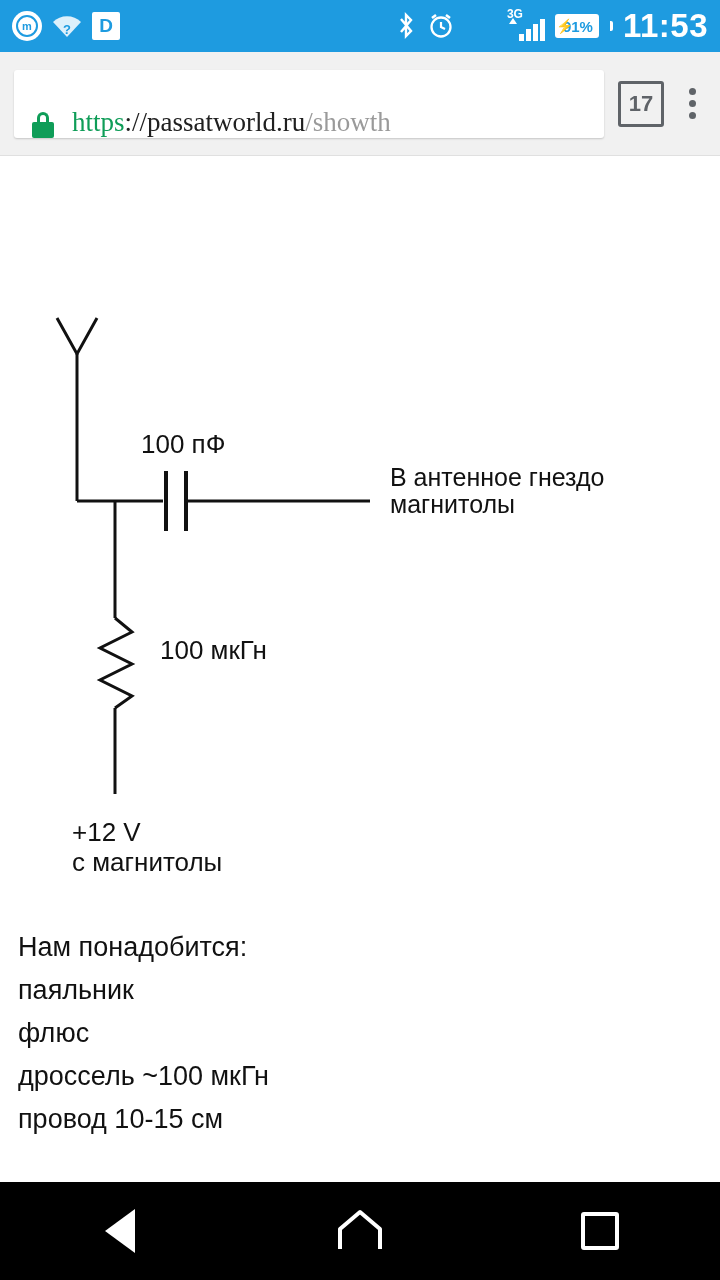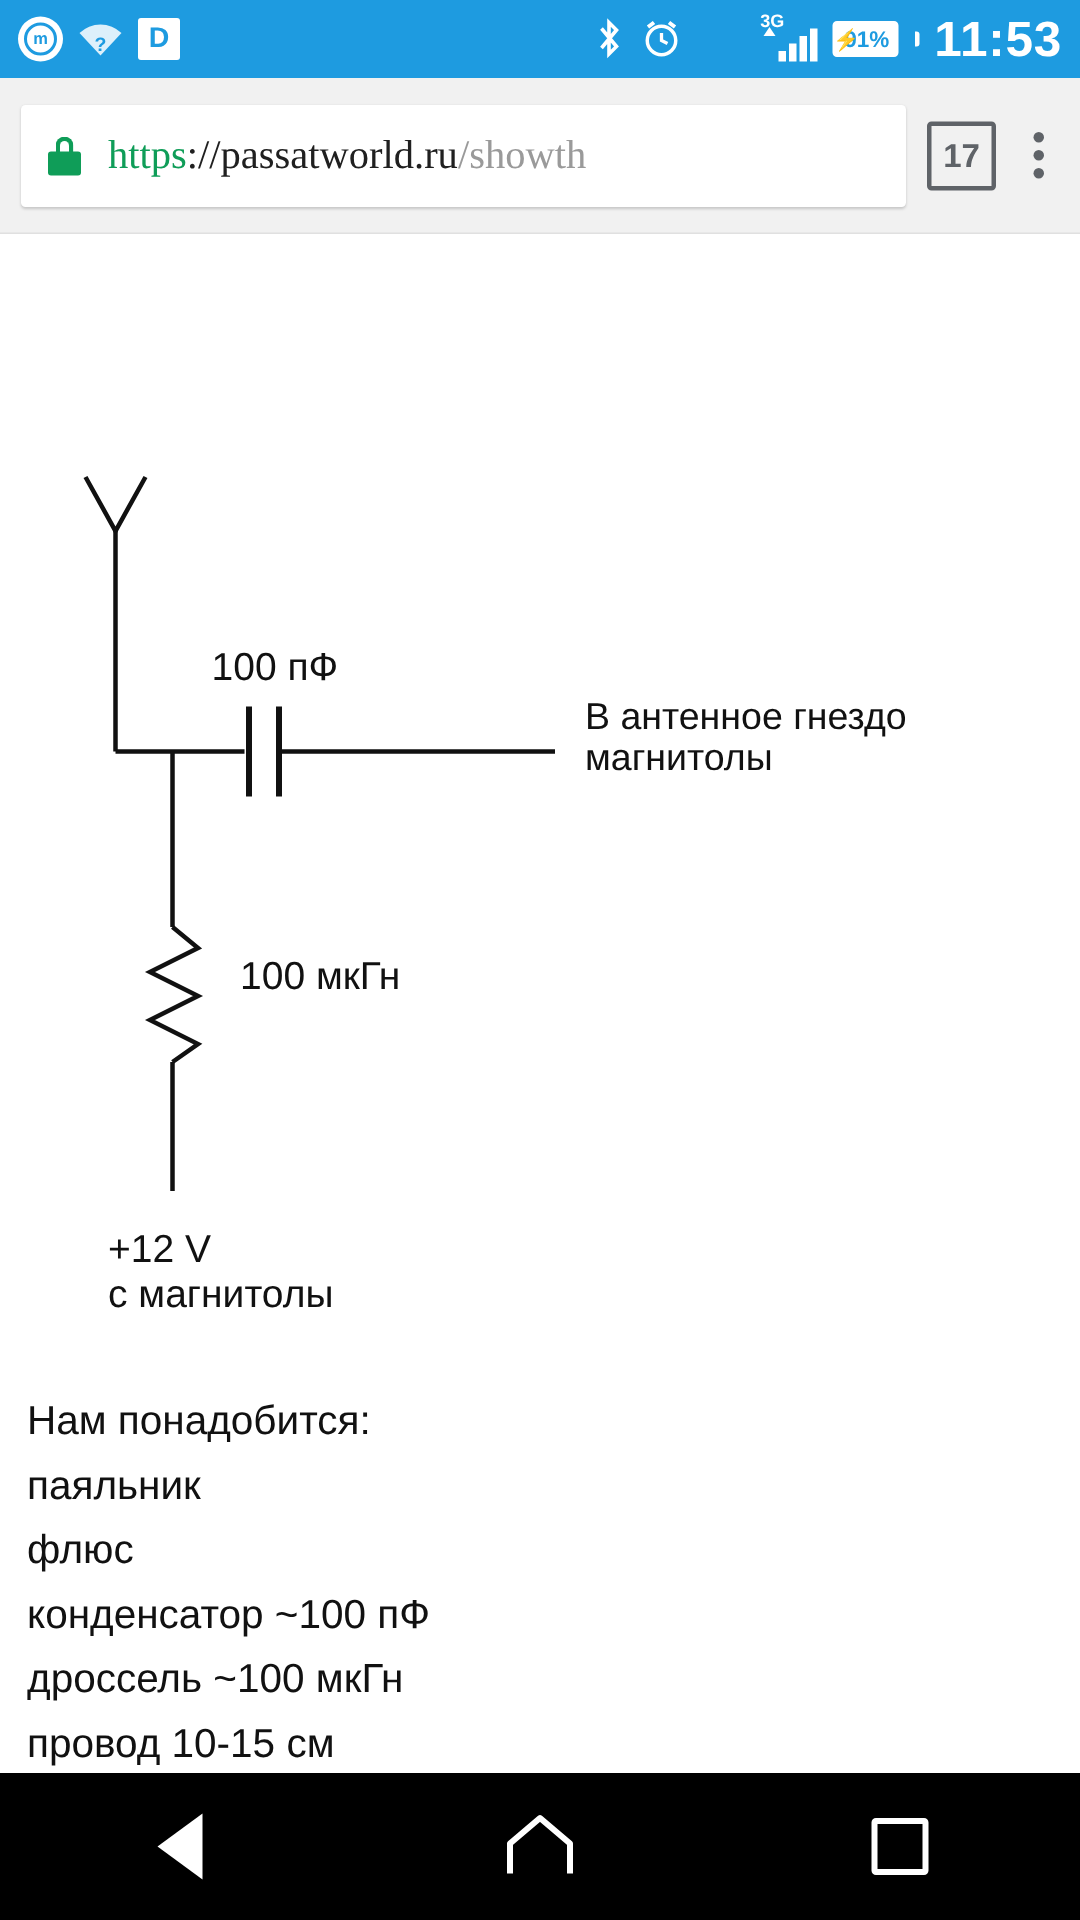--- a/index.html
+++ b/index.html
@@ -92,21 +92,21 @@
     padding: 0 14px;
     gap: 14px;
     flex: 0 0 auto;
     border-bottom: 1px solid #e0e0e0;
   }
   .urlbar {
     flex: 1 1 auto;
     height: 68px;
     background: #ffffff;
     border-radius: 3px;
-    display: flex; align-items: center;
+    display: flex; align-items: flex-end;
     padding: 0 18px;
     gap: 18px;
     box-shadow: 0 1px 2px rgba(0,0,0,0.18);
     overflow: hidden;
   }
   .lock-icon {
     width: 22px; height: 26px; position: relative; flex: 0 0 auto;
   }
   .lock-icon .body {
     position: absolute; bottom: 0; left: 0;
@@ -278,21 +278,20 @@
         <text x="160" y="503" font-size="26" fill="#111" font-family="Liberation Sans, sans-serif">100 мкГн</text>
         <text x="72" y="685" font-size="26" fill="#111" font-family="Liberation Sans, sans-serif">+12 V</text>
         <text x="72" y="715" font-size="26" fill="#111" font-family="Liberation Sans, sans-serif">с магнитолы</text>
       </svg>
     </div>
 
     <div class="article-text">
       <div>Нам понадобится:</div>
       <div>паяльник</div>
       <div>флюс</div>
-      <div>конденсатор ~100 пФ</div>
       <div>дроссель ~100 мкГн</div>
       <div>провод 10-15 см</div>
 
     </div>
 
   </div>
 
   <div class="navbar">
     <div class="nav-btn">
       <span class="nav-back"></span>

